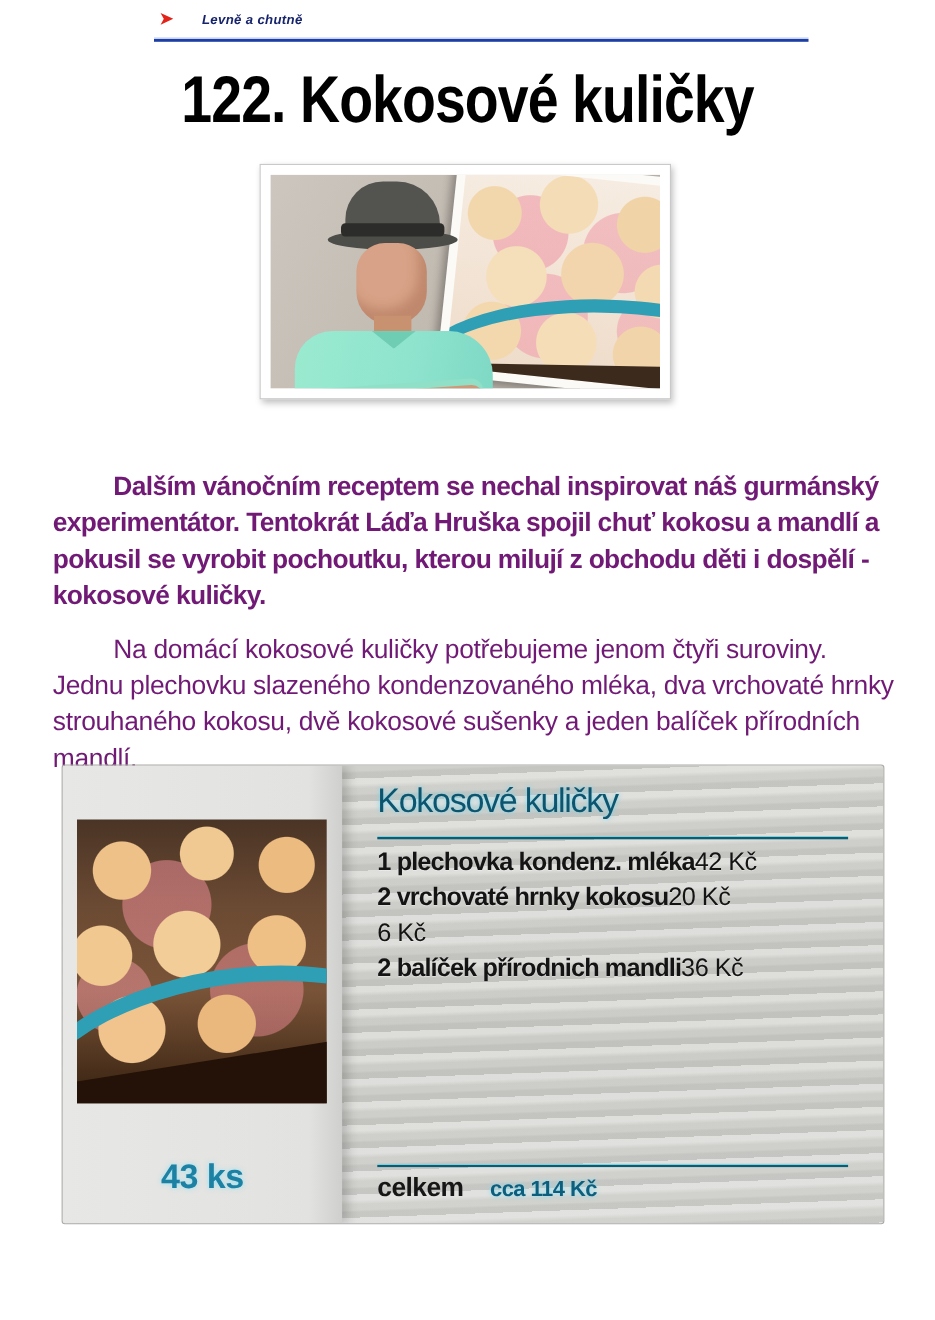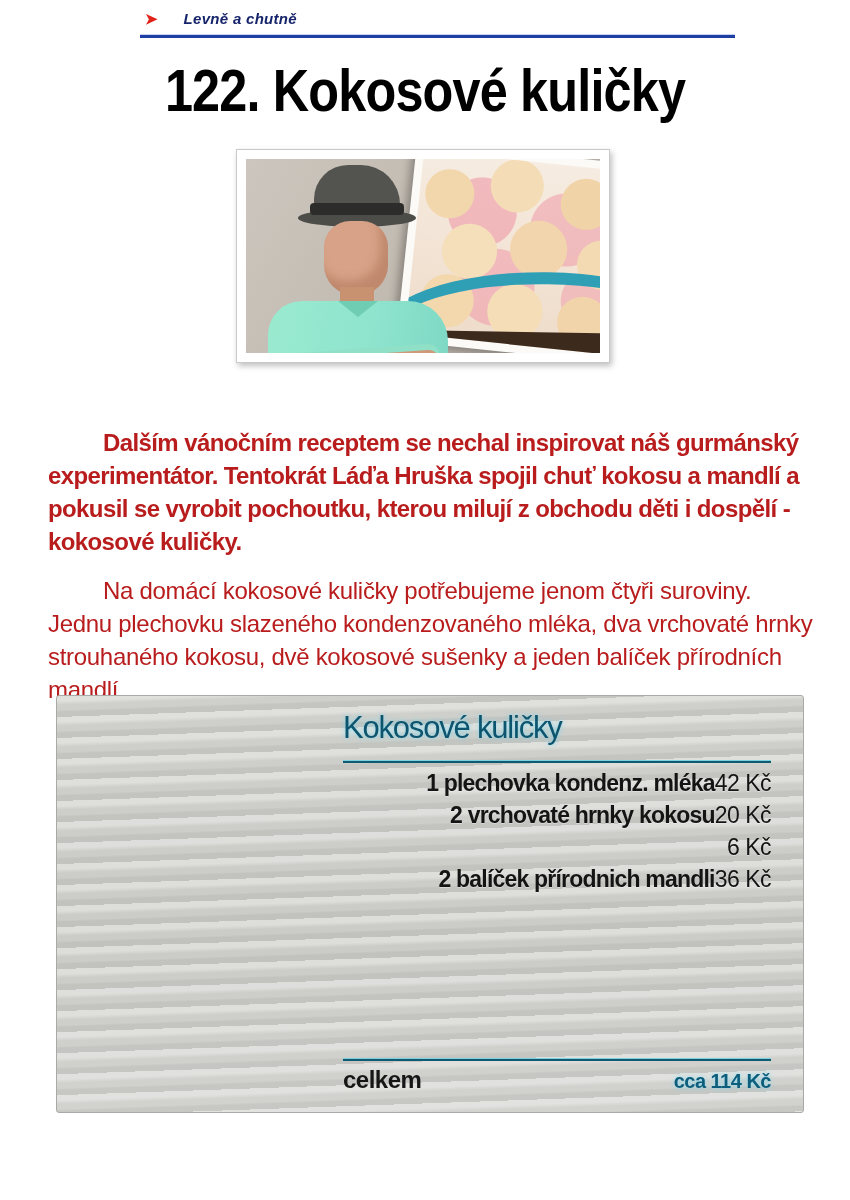--- a/index.html
+++ b/index.html
@@ -4,21 +4,21 @@
 <style>
   html,body{margin:0;padding:0;background:#ffffff;}
   .page{
     position:relative;width:850px;height:1200px;background:#ffffff;overflow:hidden;
     font-family:"Liberation Sans",sans-serif;color:#000;
   }
 
   
   .brand-row{position:absolute;left:145px;top:10px;display:flex;align-items:center;gap:26px;}
   .brand-arrow{color:#e2231a;font-size:15px;line-height:15px;font-weight:bold;}
-  .brand-text{color:#16246b;font-size:15px;font-weight:bold;font-style:italic;letter-spacing:.3px;}
+  .brand-text{color:#16246b;font-size:12px;font-weight:bold;font-style:italic;letter-spacing:.3px;}
   .brand-rule{position:absolute;left:140px;top:34px;width:595px;height:4px;
     background:linear-gradient(to bottom,#c6d2ef 0 1px,#1d3fa3 1px 100%);}
 
   
   .title{position:absolute;left:0;top:56px;width:100%;text-align:center;
     font-size:60px;font-weight:bold;letter-spacing:-1px;color:#000;
     transform:scaleX(.84);transform-origin:50% 50%;white-space:nowrap;}
 
   
   .photo-frame{position:absolute;left:236px;top:149px;width:374px;height:214px;
@@ -61,21 +61,21 @@
   .neck{position:absolute;left:94px;top:128px;width:34px;height:22px;background:#c8916f;}
   .shirt{position:absolute;left:22px;top:142px;width:180px;height:80px;background:
     linear-gradient(100deg,#9aeacf 0%,#8fe4ce 55%,#7dd8c4 100%);border-radius:34px 40px 0 0;}
   .collar{position:absolute;left:92px;top:142px;width:40px;height:16px;background:#6fcdb4;
     clip-path:polygon(0 0,100% 0,50% 100%);}
   .arms{position:absolute;left:30px;top:196px;width:164px;height:22px;background:#cf9878;
     border-radius:12px;transform:rotate(-4deg);box-shadow:0 -6px 0 #8fe0c6;}
 
   
   .para{position:absolute;left:48px;width:768px;font-size:24px;line-height:33px;
-    text-indent:55px;color:#b91c1c;margin-top:36px;}
+    text-indent:55px;color:#701a75;margin-top:36px;}
   .para.b{font-weight:bold;letter-spacing:-.6px;top:390px;}
   .para.r{font-weight:normal;letter-spacing:-.3px;top:538px;}
 
   
   .tv{position:absolute;left:56px;top:695px;width:748px;height:418px;border-radius:3px;
     background:
       repeating-linear-gradient(178deg,rgba(255,255,255,.35) 0 5px,rgba(0,0,0,0) 9px 14px,rgba(0,0,0,.05) 16px 21px),
       linear-gradient(to bottom,#cfd0cb,#cbccc7 60%,#d2d3cf);
     border:1px solid #a9aaa6;box-sizing:border-box;overflow:hidden;}
   .tv-card{position:absolute;left:0;top:0;width:254px;height:100%;
@@ -104,27 +104,27 @@
     text-shadow:0 0 5px rgba(140,225,245,.9);}
 
   .tv-list{position:absolute;left:286px;top:0;width:428px;height:100%;}
   .tv-list-title{position:absolute;left:0;top:14px;font-size:31px;font-weight:normal;
     color:#0d556e;letter-spacing:-1.2px;text-shadow:0 0 5px rgba(120,215,240,.95);white-space:nowrap;}
   .tv-rule{position:absolute;left:0;width:100%;height:3px;
     background:linear-gradient(to bottom,#7fd0dd 0 1px,#0e5a70 1px 100%);}
   .tv-rule.top{top:64px;}
   .tv-rule.bottom{top:362px;}
   .tv-rows{position:absolute;left:0;top:74px;width:100%;}
-  .tv-row{display:flex;justify-content:flex-end;align-items:baseline;height:32px;}
+  .tv-row{display:flex;justify-content:flex-start;align-items:baseline;height:32px;}
   .tv-label{font-size:23px;font-weight:bold;color:#141414;letter-spacing:-.8px;white-space:nowrap;
     text-shadow:0 1px 0 rgba(255,255,255,.35);}
   .tv-price{font-size:23px;font-weight:normal;color:#141414;letter-spacing:-.5px;
     text-shadow:0 1px 0 rgba(255,255,255,.35);}
   .tv-total{position:absolute;left:0;top:370px;width:100%;display:flex;
-    justify-content:space-between;align-items:baseline;gap:24px;}
+    justify-content:flex-start;align-items:baseline;gap:24px;}
   .tv-total-label{font-size:24px;font-weight:bold;color:#161616;letter-spacing:-.5px;}
   .tv-total-value{font-size:20px;font-weight:bold;color:#0d5e7c;letter-spacing:-.5px;
     text-shadow:0 0 5px rgba(130,220,245,.95);}
 </style>
 </head>
 <body>
 
 <div class="page">
 
   <div class="brand-row">
@@ -154,20 +154,27 @@
         <div class="arms"></div>
       </div>
     </div>
   </div>
 
   <p class="para b">Dalším vánočním receptem se nechal inspirovat náš gurmánský experimentátor. Tentokrát Láďa Hruška spojil chuť kokosu a mandlí a pokusil se vyrobit pochoutku, kterou milují z obchodu děti i dospělí - kokosové kuličky.</p>
   <p class="para r">Na domácí kokosové kuličky potřebujeme jenom čtyři suroviny. Jednu plechovku slazeného kondenzovaného mléka, dva vrchovaté hrnky strouhaného kokosu, dvě kokosové sušenky a jeden balíček přírodních mandlí.</p>
 
   <div class="tv">
 
+    <div class="tv-card">
+      <div class="tv-photo">
+        <div class="tv-dish-rim"></div>
+        <div class="tv-dish-dark"></div>
+      </div>
+      <div class="tv-count">43 ks</div>
+    </div>
 
     <div class="tv-list">
       <div class="tv-list-title">Kokosové kuličky</div>
       <div class="tv-rule top"></div>
 
       <div class="tv-rows">
         <div class="tv-row">
           <span class="tv-label">1 plechovka kondenz. mléka</span>
           <span class="tv-price">42 Kč</span>
         </div>

